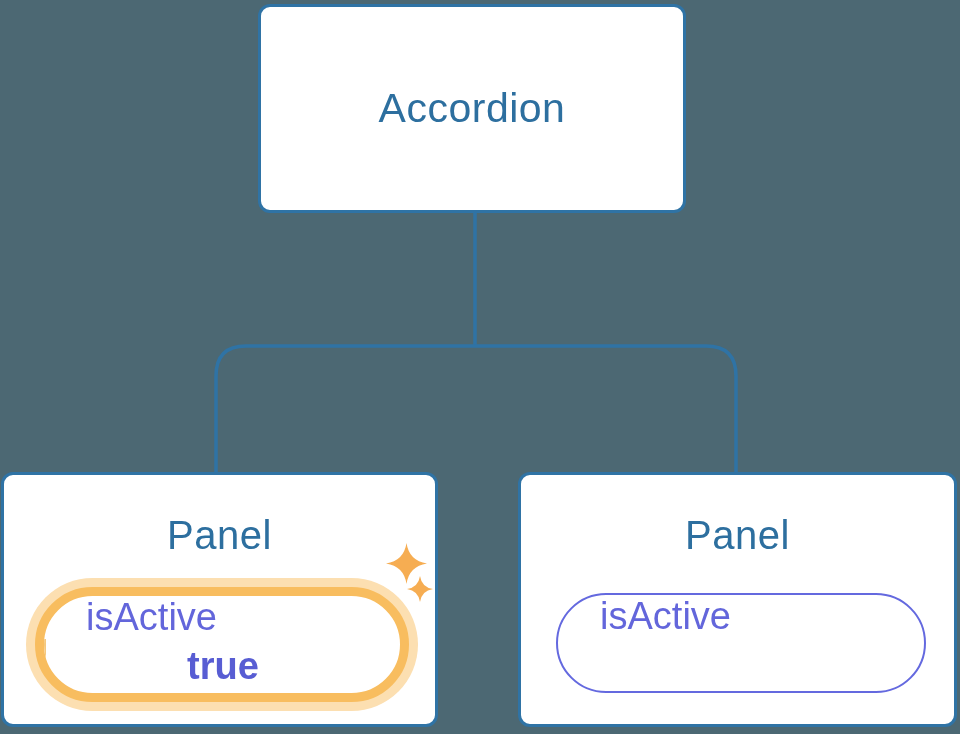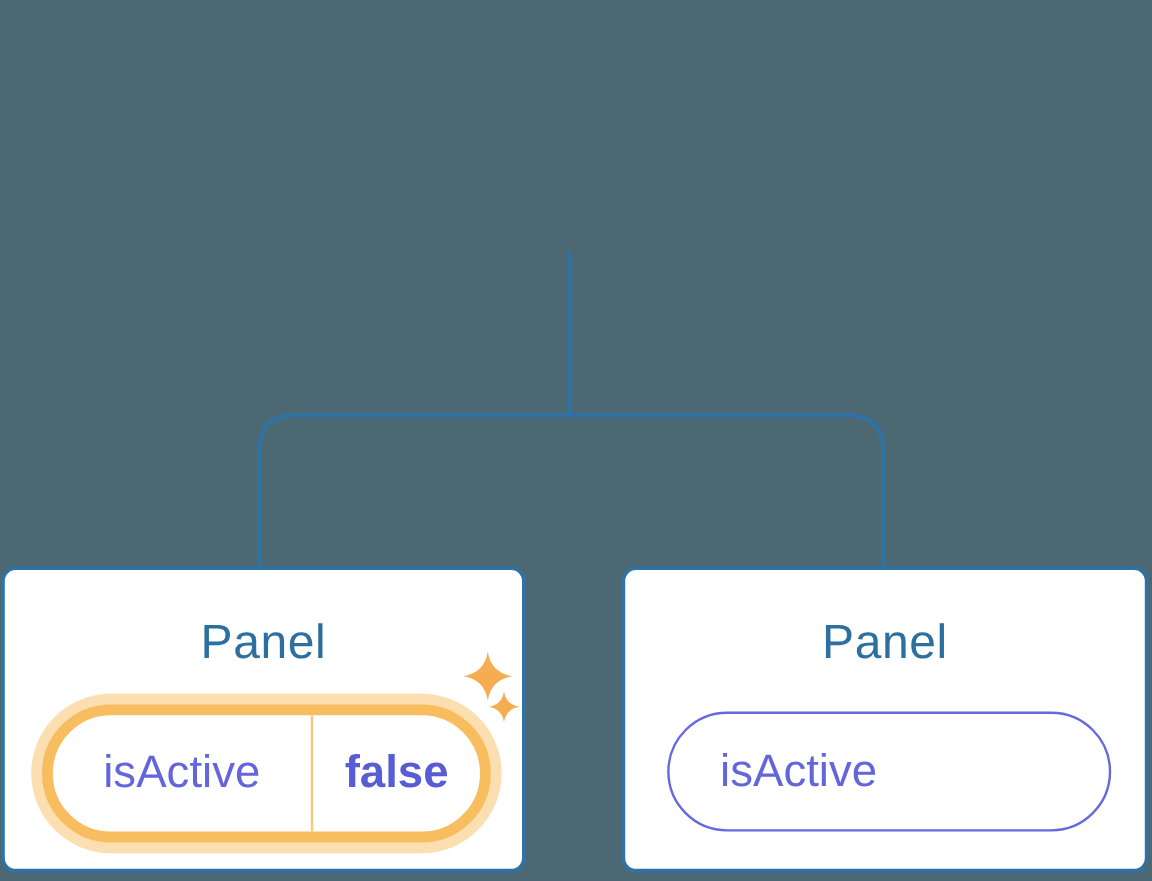--- a/index.html
+++ b/index.html
@@ -53,20 +53,21 @@
   }
 
   .pill{
     position:absolute;
     background:#fff;
     border-radius:999px;
     box-sizing:border-box;
     display:flex;
     align-items:stretch;
     overflow:hidden;
+    flex-direction:column;
   }
   .pill--active{
     left:31px;top:112px;width:374px;height:115px;
     border:9px solid var(--pill-border-orange);
     box-shadow:0 0 0 9px var(--pill-halo-orange);
   }
   .pill--inactive{
     left:35px;top:118px;width:370px;height:100px;
     border:2px solid var(--pill-border-purple);
   }
@@ -95,26 +96,29 @@
 </head>
 <body>
 
 <div class="canvas">
 
   <svg class="connectors" viewBox="0 0 960 734" xmlns="http://www.w3.org/2000/svg">
     <path d="M475 210 L475 346" fill="none" stroke="#2F73A5" stroke-width="3.5"></path>
     <path d="M216 474 L216 376 Q216 346 246 346 L706 346 Q736 346 736 376 L736 474" fill="none" stroke="#2F73A5" stroke-width="3.5"></path>
   </svg>
 
+  <div class="node node--root">
+    <span class="node-label">Accordion</span>
+  </div>
 
   <div class="node node--panel-left">
     <div class="panel-title">Panel</div>
     <div class="pill pill--active">
       <div class="pill-cell pill-cell--key">isActive</div>
-      <div class="pill-cell pill-cell--value">false</div>
+      <div class="pill-cell pill-cell--value">true</div>
     </div>
   </div>
 
   <div class="node node--panel-right">
     <div class="panel-title">Panel</div>
     <div class="pill pill--inactive">
       <div class="pill-cell pill-cell--key">isActive</div>
     </div>
   </div>
 

